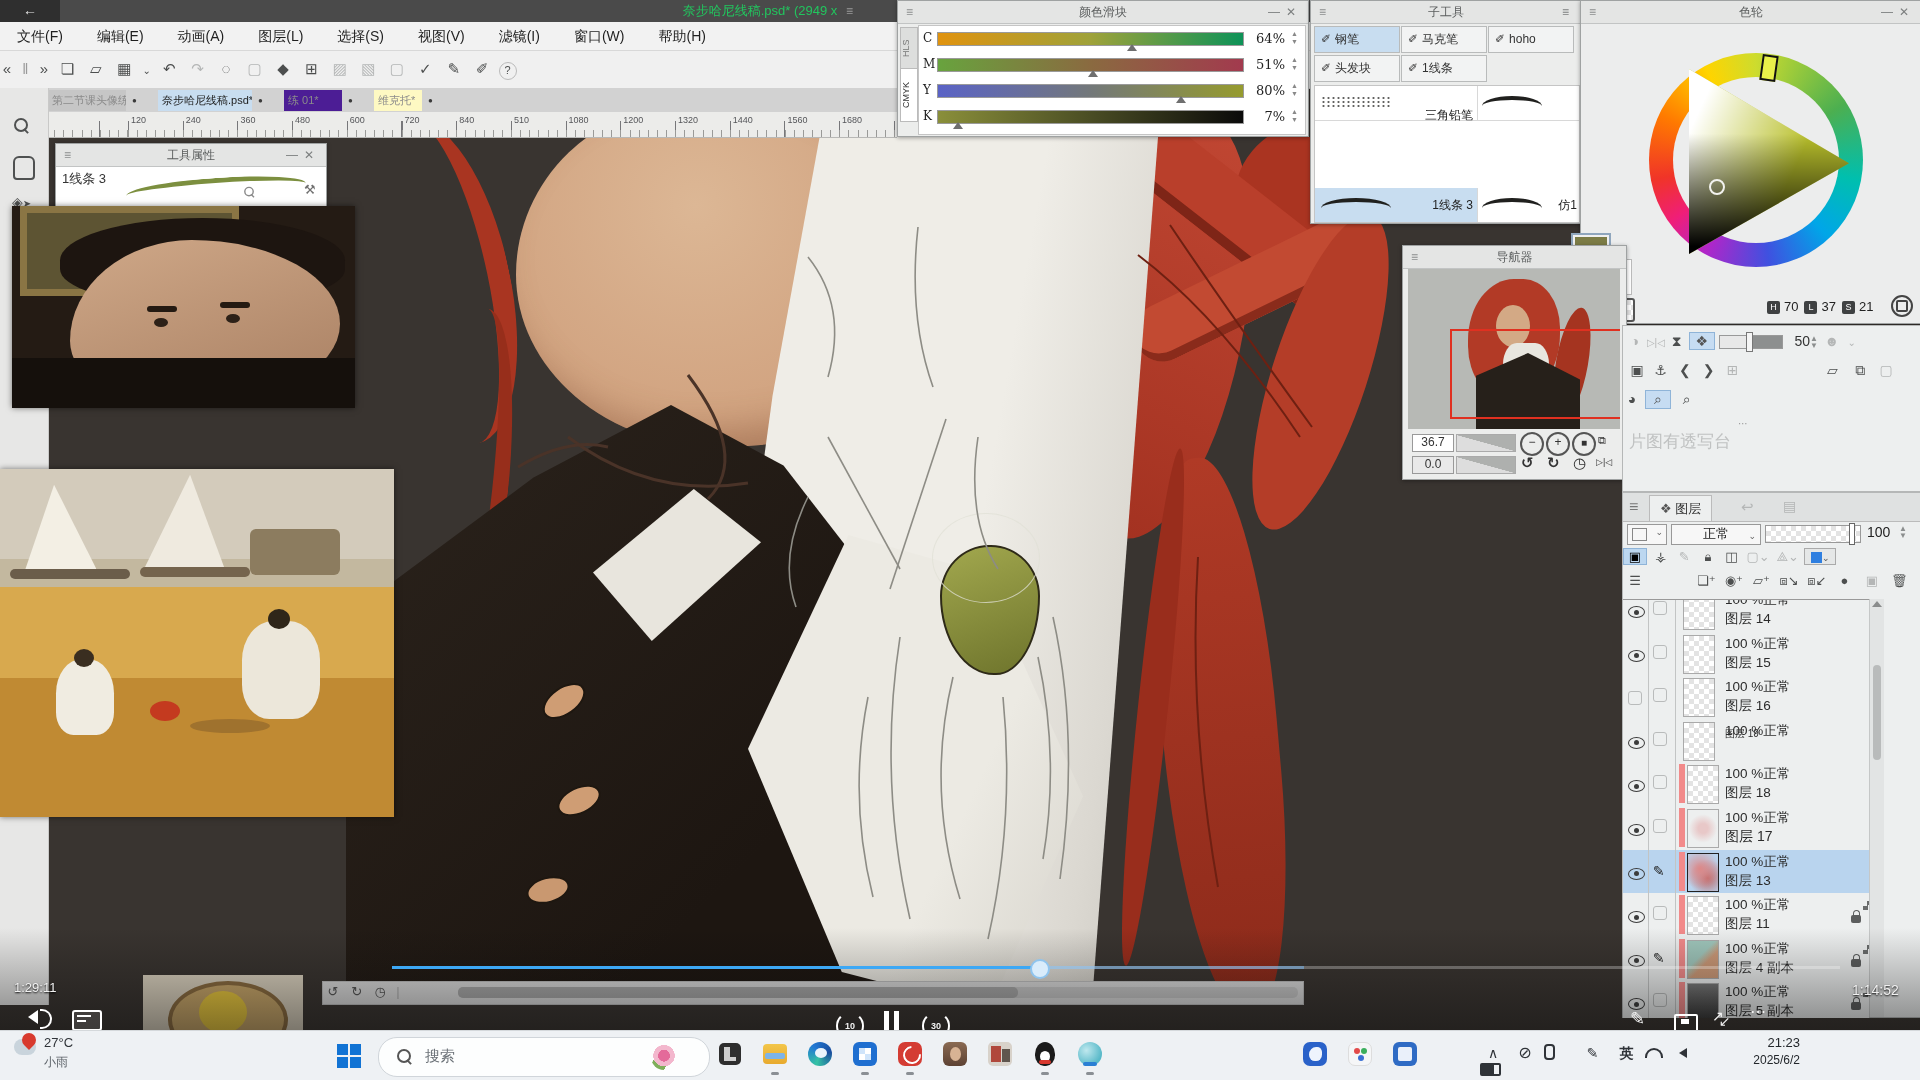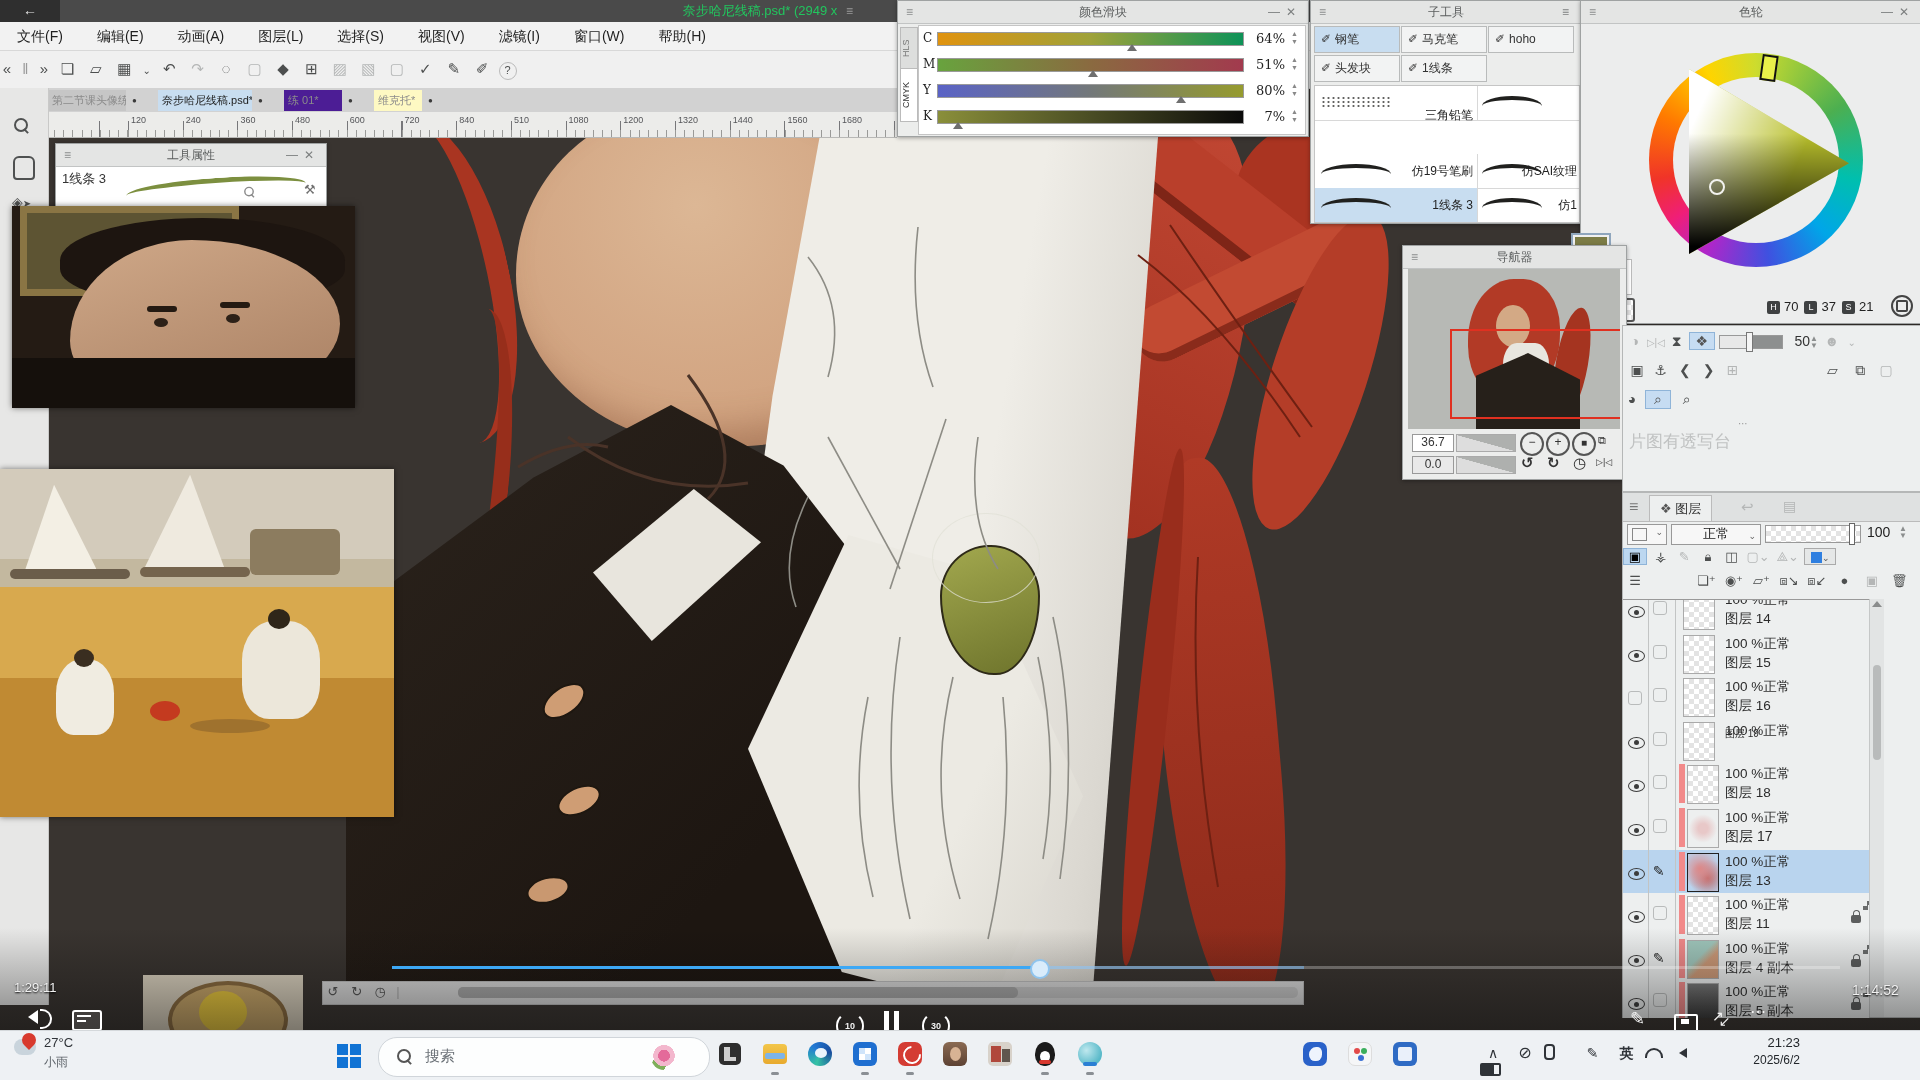--- a/index.html
+++ b/index.html
@@ -228,30 +228,20 @@
   <div id="subtool-brushes" class="abs" style="left:3px;top:84px;width:264px;height:136px;background:#fff;border:1px solid #c5c5c5;overflow:hidden;">
       <div style="position: absolute; left: 0px; top: 0px; width: 264px; height: 34px; border-bottom: 1px solid rgb(216, 216, 216);">
         <div style="position: absolute; left: 0px; top: 0px; width: 162px; height: 34px; border-right: 1px solid rgb(216, 216, 216);">
           <div class="abs stroke-dots" style="position: absolute; left: 6px; top: 10px; width: 70px;"></div>
           <span style="position: absolute; right: 4px; top: 9px; font-size: 12px; color: rgb(34, 34, 34); white-space: nowrap; margin-top: 12px;">三角铅笔</span>
         </div>
         <div style="position: absolute; left: 163px; top: 0px; width: 101px; height: 34px; overflow: hidden;">
           <div class="abs stroke-curve" style="position: absolute; left: 4px; top: 10px; width: 60px;"></div>
         </div>
       </div>
-      <div style="position: absolute; left: 0px; top: 68px; width: 264px; height: 34px; border-bottom: 1px solid rgb(216, 216, 216);">
-        <div style="position: absolute; left: 0px; top: 0px; width: 162px; height: 34px; border-right: 1px solid rgb(216, 216, 216);">
-          <div class="abs stroke-curve" style="position: absolute; left: 6px; top: 10px; width: 70px;"></div>
-          <span style="position: absolute; right: 4px; top: 9px; font-size: 12px; color: rgb(34, 34, 34); white-space: nowrap;">仿19号笔刷</span>
-        </div>
-        <div style="position: absolute; left: 163px; top: 0px; width: 101px; height: 34px; overflow: hidden;">
-          <div class="abs stroke-curve" style="position: absolute; left: 4px; top: 10px; width: 60px;"></div>
-          <span style="position: absolute; right: 2px; top: 9px; font-size: 12px; color: rgb(34, 34, 34); white-space: nowrap;">仿SAI纹理</span>
-        </div>
-      </div>
       <div style="position: absolute; left: 0px; top: 102px; width: 264px; height: 34px; border-bottom: 1px solid rgb(216, 216, 216);">
         <div style="position: absolute; left: 0px; top: 0px; width: 162px; height: 34px; background: rgb(200, 221, 240); border-right: 1px solid rgb(216, 216, 216);">
           <div class="abs stroke-curve" style="position: absolute; left: 6px; top: 10px; width: 70px;"></div>
           <span style="position: absolute; right: 4px; top: 9px; font-size: 12px; color: rgb(34, 34, 34); white-space: nowrap;">1线条 3</span>
         </div>
         <div style="position: absolute; left: 163px; top: 0px; width: 101px; height: 34px; overflow: hidden;">
           <div class="abs stroke-curve" style="position: absolute; left: 4px; top: 10px; width: 60px;"></div>
           <span style="position: absolute; right: 2px; top: 9px; font-size: 12px; color: rgb(34, 34, 34); white-space: nowrap;">仿1</span>
         </div>
       </div>

